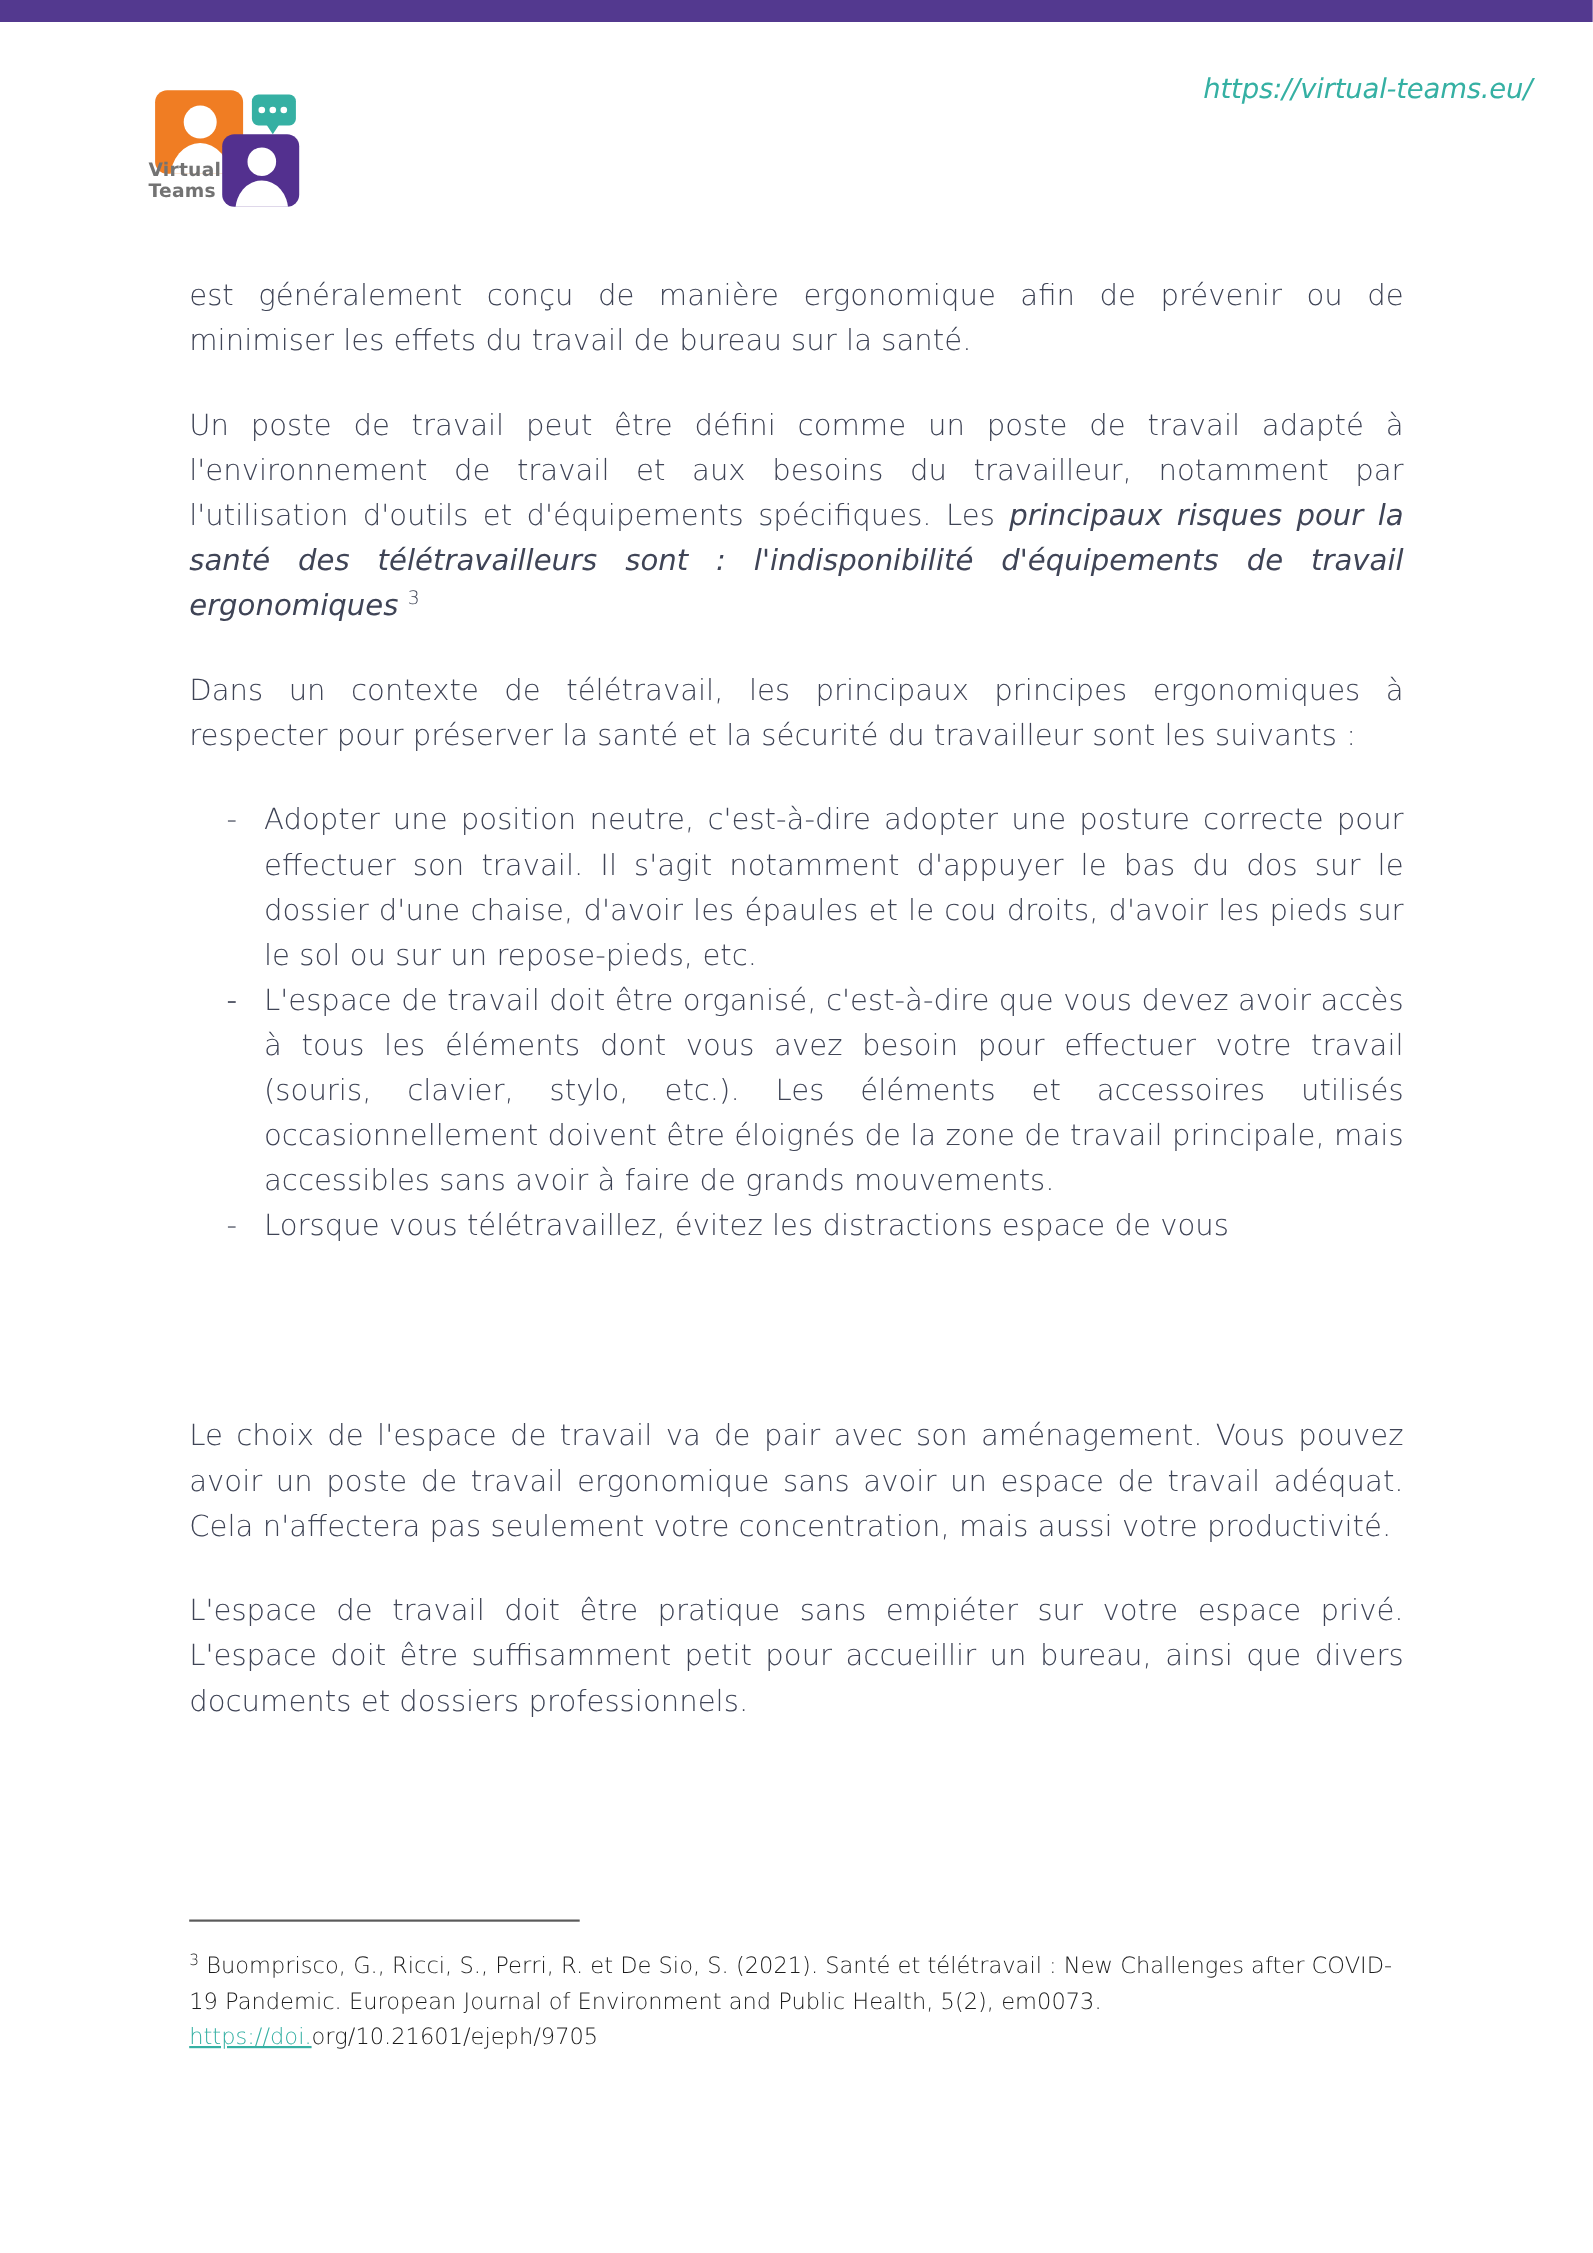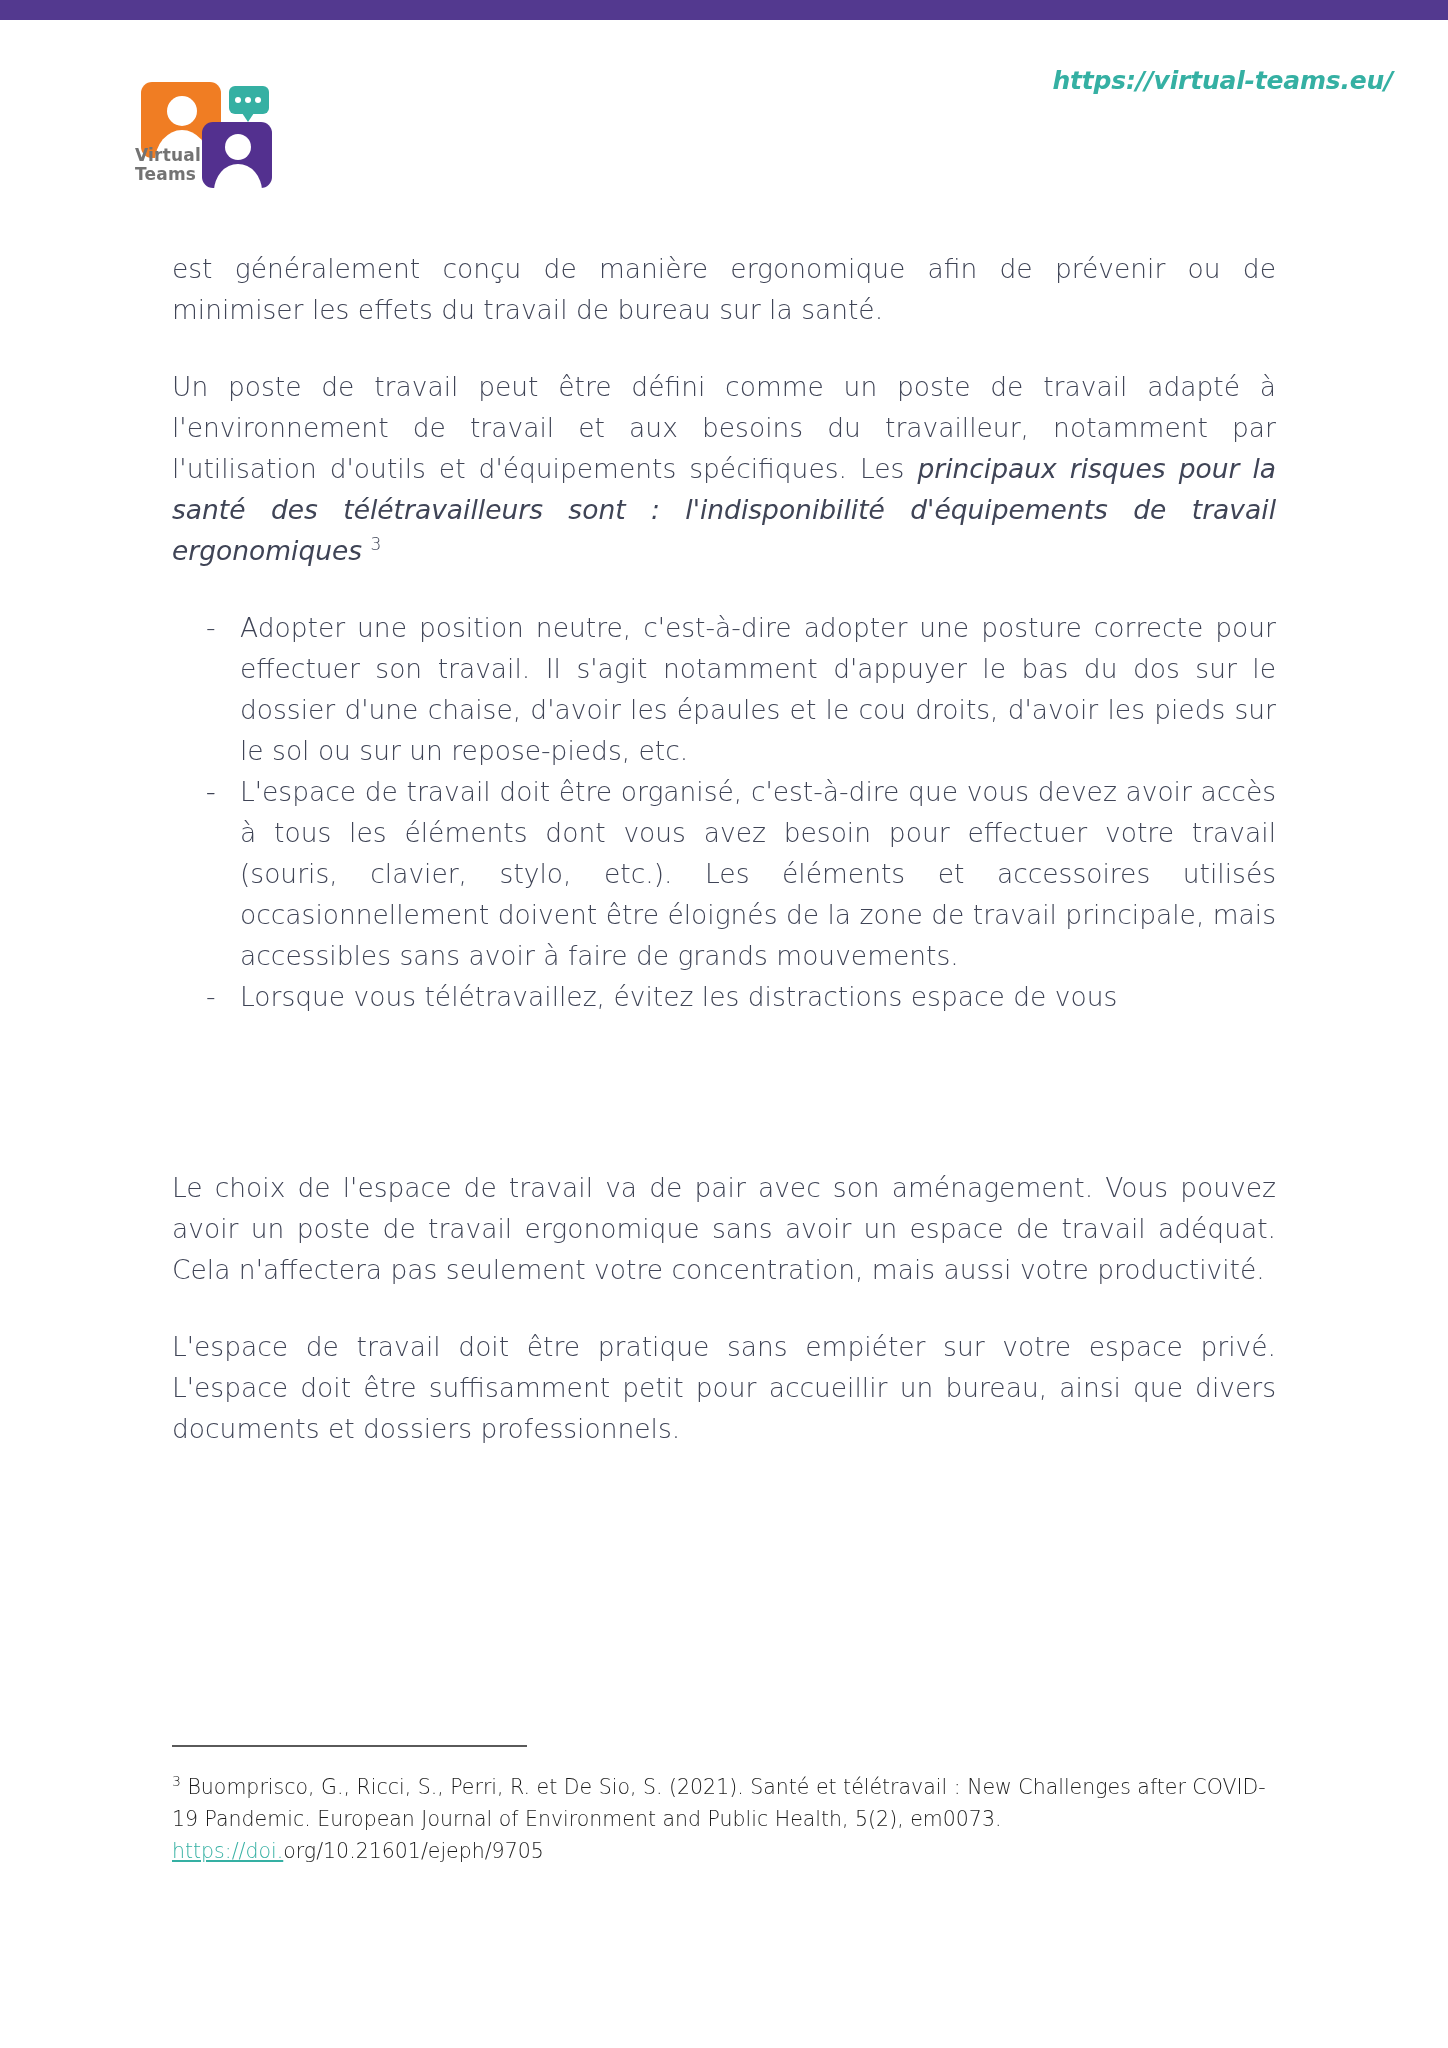--- a/index.html
+++ b/index.html
@@ -31,21 +31,21 @@
     width: 1448px;
     height: 170px;
   }
 
   .site-url {
     position: absolute;
     right: 55px;
     top: 46px;
     font-size: 25px;
     font-style: italic;
-    font-weight: bold;
+    font-weight: normal;
     color: #35b0a3;
     letter-spacing: -0.2px;
     white-space: nowrap;
   }
 
   
   .logo {
     position: absolute;
     left: 135px;
     top: 40px;
@@ -252,20 +252,21 @@
 
   <div class="site-url">https://virtual-teams.eu/</div>
 </div>
 
 <div class="doc">
 
   <p class="para">est généralement conçu de manière ergonomique afin de prévenir ou de minimiser les effets du travail de bureau sur la santé.</p>
 
   <p class="para"><span>Un poste de travail peut être défini comme un poste de travail adapté à l'environnement de travail et aux besoins du travailleur, notamment par l'utilisation d'outils et d'équipements spécifiques. Les </span><span class="ital">principaux risques pour la santé des télétravailleurs sont : l'indisponibilité d'équipements de travail ergonomiques</span> <sup class="fn">3</sup></p>
 
+  <p class="para">Dans un contexte de télétravail, les principaux principes ergonomiques à respecter pour préserver la santé et la sécurité du travailleur sont les suivants :</p>
 
   <ul class="principles">
     <li>
       <span class="dash">-</span>
       <span>Adopter une position neutre, c'est-à-dire adopter une posture correcte pour effectuer son travail. Il s'agit notamment d'appuyer le bas du dos sur le dossier d'une chaise, d'avoir les épaules et le cou droits, d'avoir les pieds sur le sol ou sur un repose-pieds, etc.</span>
     </li>
     <li>
       <span class="dash">-</span>
     </li>
     <li>

